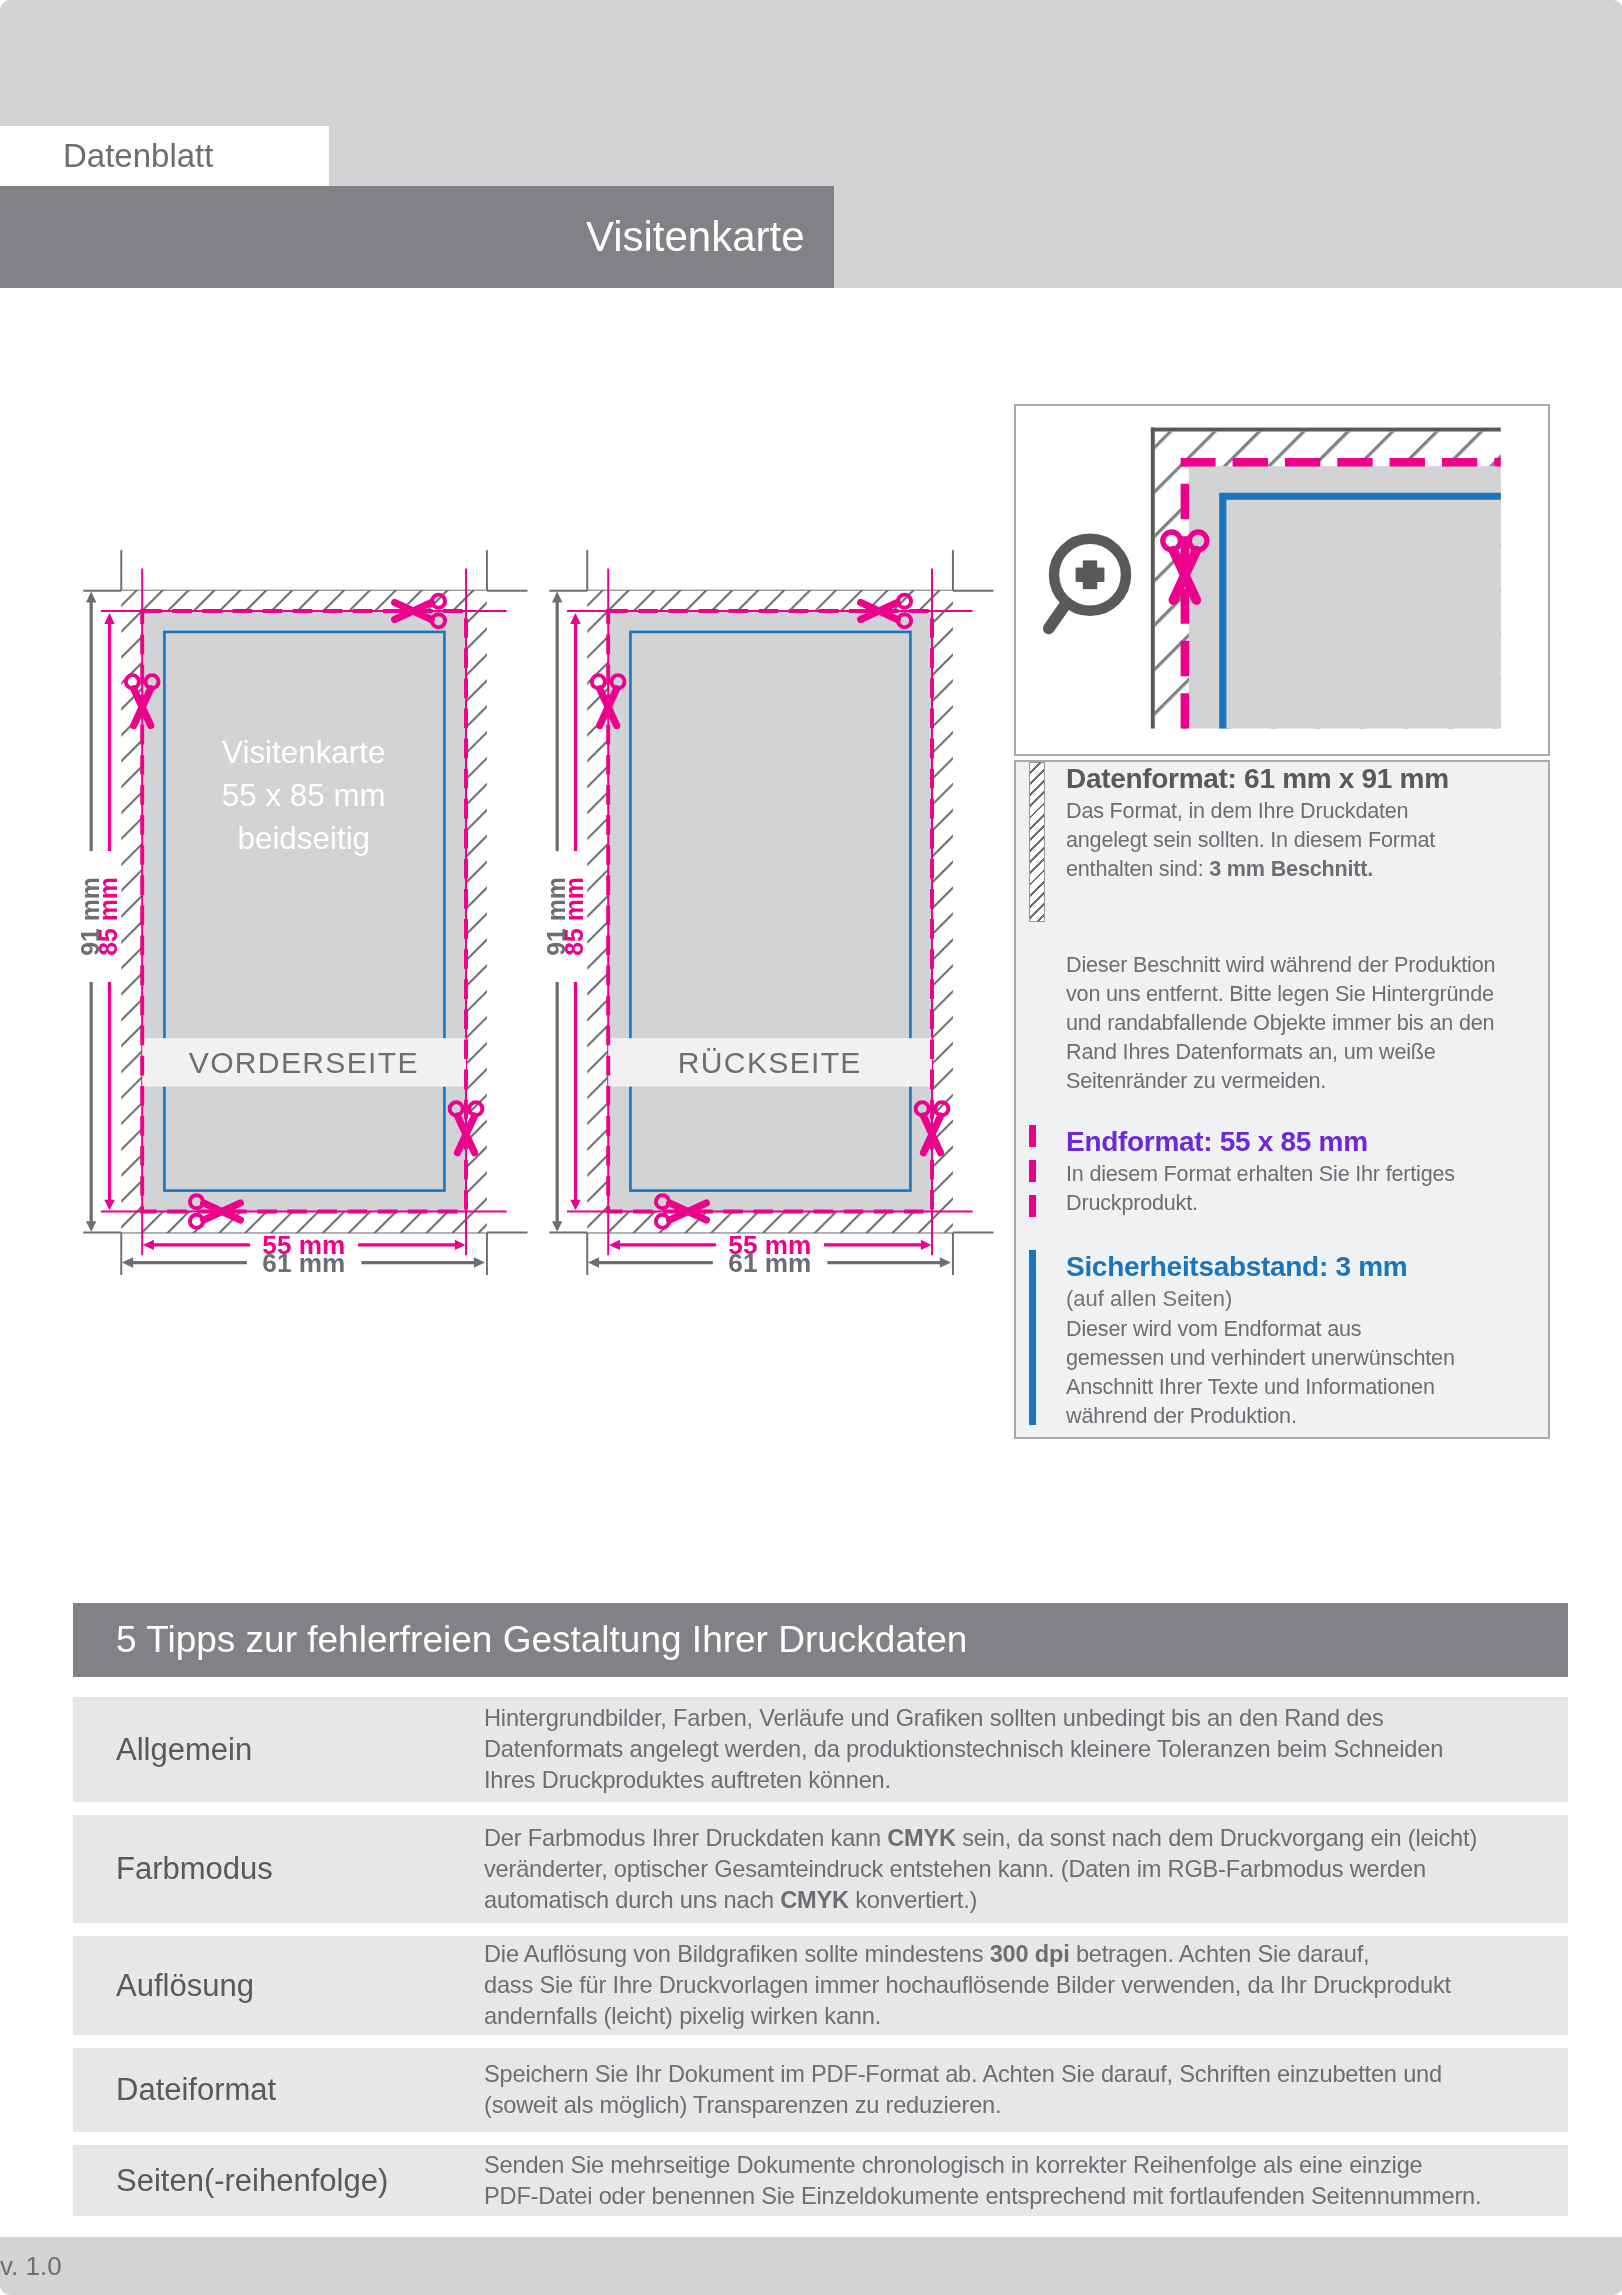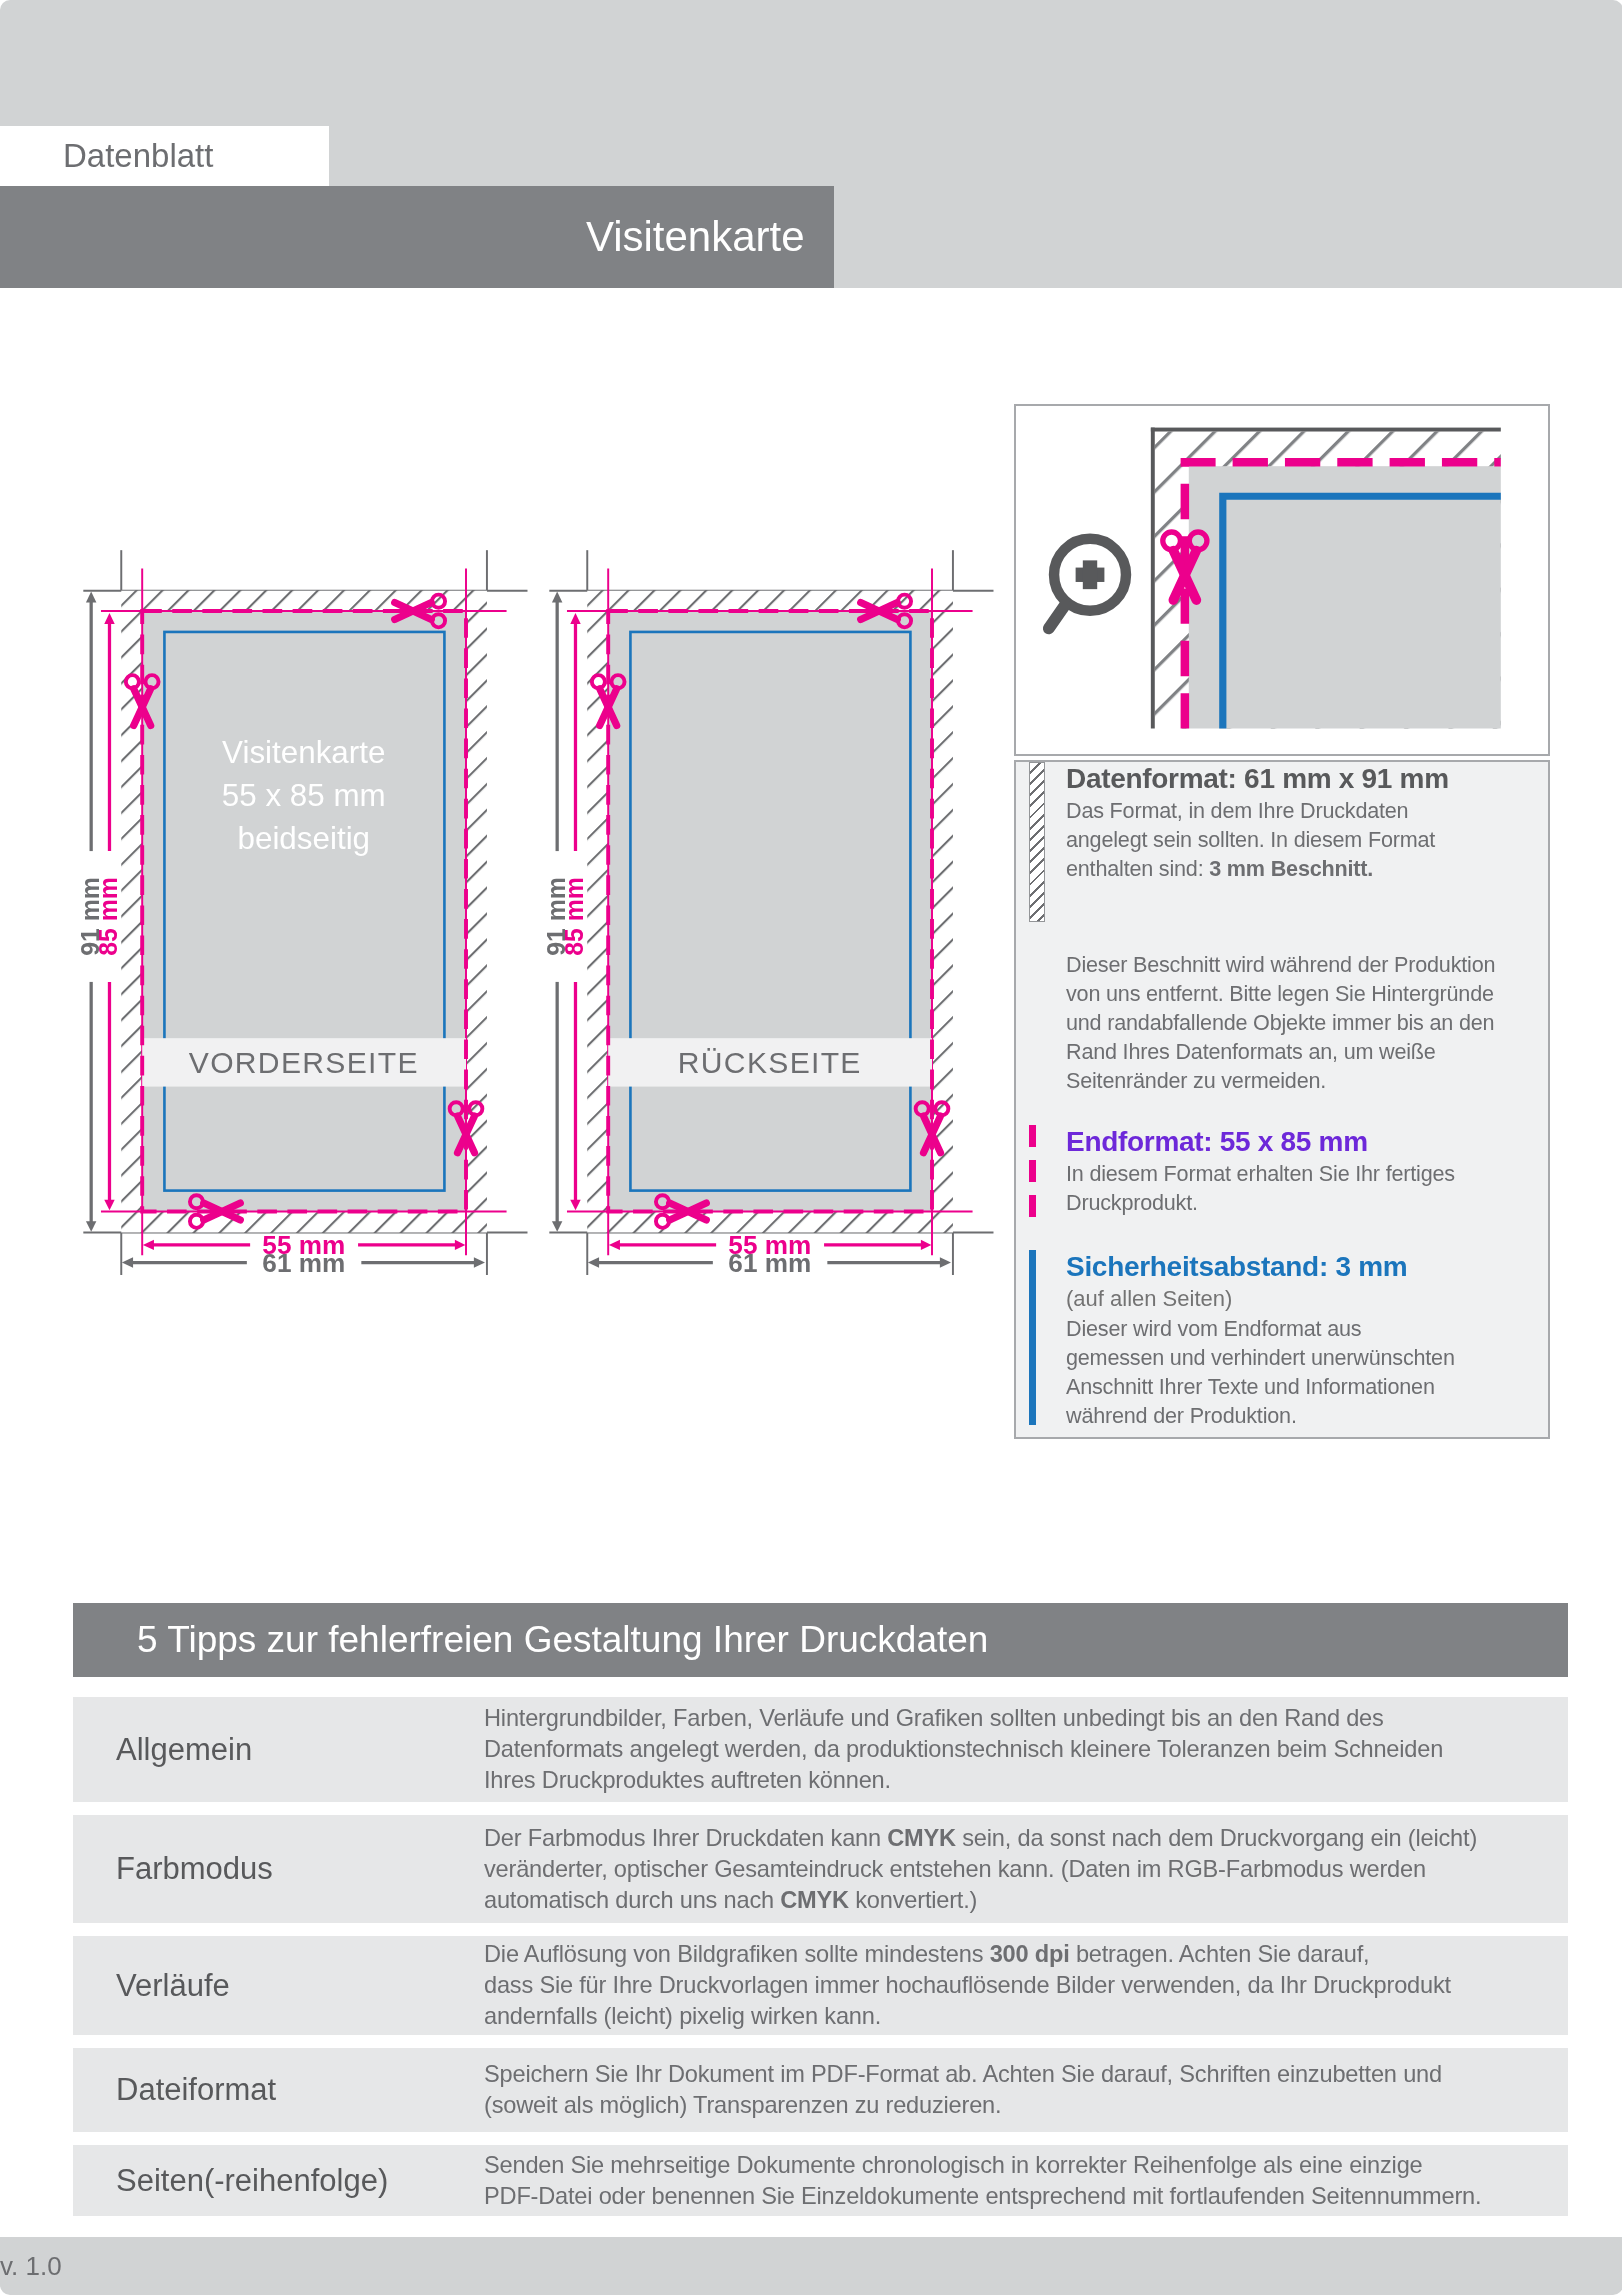--- a/index.html
+++ b/index.html
@@ -33,21 +33,21 @@
   .swatch-solid{width:7.2px; height:175px; background:#1b75bc;}
   .panel-title{font-size:28px; font-weight:bold; color:#58595b; line-height:34px; letter-spacing:-0.3px;}
   .panel-title.magenta{color:#6d28d9;}
   .panel-title.blue{color:#1b75bc;}
   .panel-sub{font-size:22px; color:#737373; line-height:30px;}
   .panel-body{font-size:21.6px; color:#6d6e71; line-height:29px; white-space:pre-line; letter-spacing:-0.2px;}
   .panel-para{margin:27.5px 0 0 50px;}
 
   
   .tips-bar{position:absolute; left:73px; top:1603px; width:1495px; height:74px; background:#808285;}
-  .tips-bar span{display:block; line-height:74px; padding-left:43px; font-size:37px; color:#ffffff;margin-left:21px;}
+  .tips-bar span{display:block; line-height:74px; padding-left:43px; font-size:37px; color:#ffffff;}
   .tip-row{position:absolute; left:73px; width:1495px; background:#e6e7e8; display:flex; align-items:center; box-sizing:border-box;}
   .tip-label{flex:0 0 411px; padding-left:43px; box-sizing:border-box; font-size:31px; color:#58595b;}
   .tip-desc{flex:1; font-size:23.6px; line-height:31px; color:#6d6e71; white-space:pre-line; padding-right:26px; letter-spacing:-0.2px;}
   #tip-row-0{top:1697px; height:105px;}
   #tip-row-1{top:1815px; height:108px;}
   #tip-row-2{top:1936px; height:99px;}
   #tip-row-3{top:2048px; height:84px;}
   #tip-row-4{top:2145px; height:71px;}
 
   
@@ -322,21 +322,21 @@
 Datenformats angelegt werden, da produktionstechnisch kleinere Toleranzen beim Schneiden
 Ihres Druckproduktes auftreten können.</span></div>
   </div>
   <div class="tip-row" id="tip-row-1">
     <div class="tip-label">Farbmodus</div>
     <div class="tip-desc"><span>Der Farbmodus Ihrer Druckdaten kann </span><b>CMYK</b><span> sein, da sonst nach dem Druckvorgang ein (leicht)
 veränderter, optischer Gesamteindruck entstehen kann. (Daten im RGB-Farbmodus werden
 automatisch durch uns nach </span><b>CMYK</b><span> konvertiert.)</span></div>
   </div>
   <div class="tip-row" id="tip-row-2">
-    <div class="tip-label">Verläufe</div>
+    <div class="tip-label">Auflösung</div>
     <div class="tip-desc"><span>Die Auflösung von Bildgrafiken sollte mindestens </span><b>300 dpi</b><span> betragen. Achten Sie darauf,
 dass Sie für Ihre Druckvorlagen immer hochauflösende Bilder verwenden, da Ihr Druckprodukt
 andernfalls (leicht) pixelig wirken kann.</span></div>
   </div>
   <div class="tip-row" id="tip-row-4">
     <div class="tip-label">Seiten(-reihenfolge)</div>
     <div class="tip-desc"><span>Senden Sie mehrseitige Dokumente chronologisch in korrekter Reihenfolge als eine einzige
 PDF-Datei oder benennen Sie Einzeldokumente entsprechend mit fortlaufenden Seitennummern.</span></div>
   </div>
   <div class="tip-row" id="tip-row-3">

